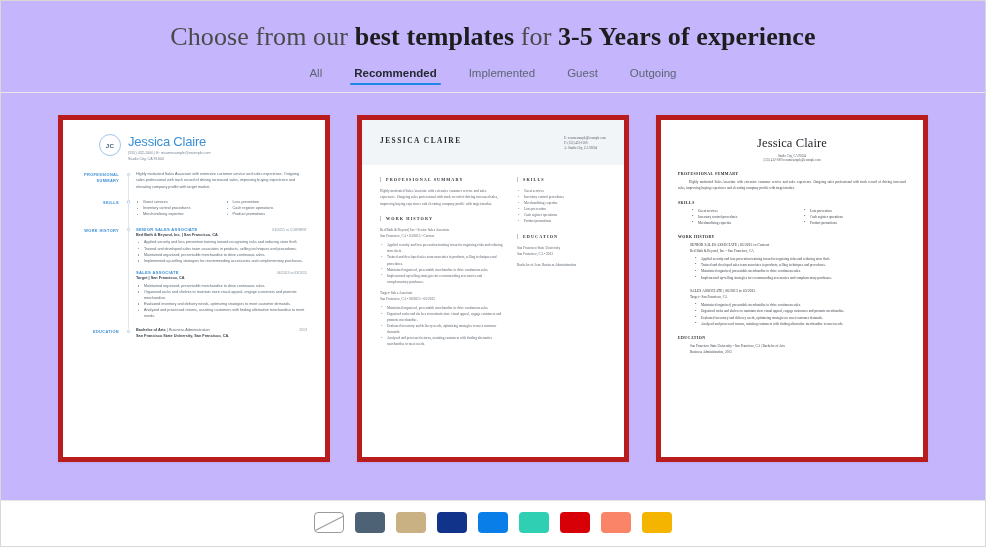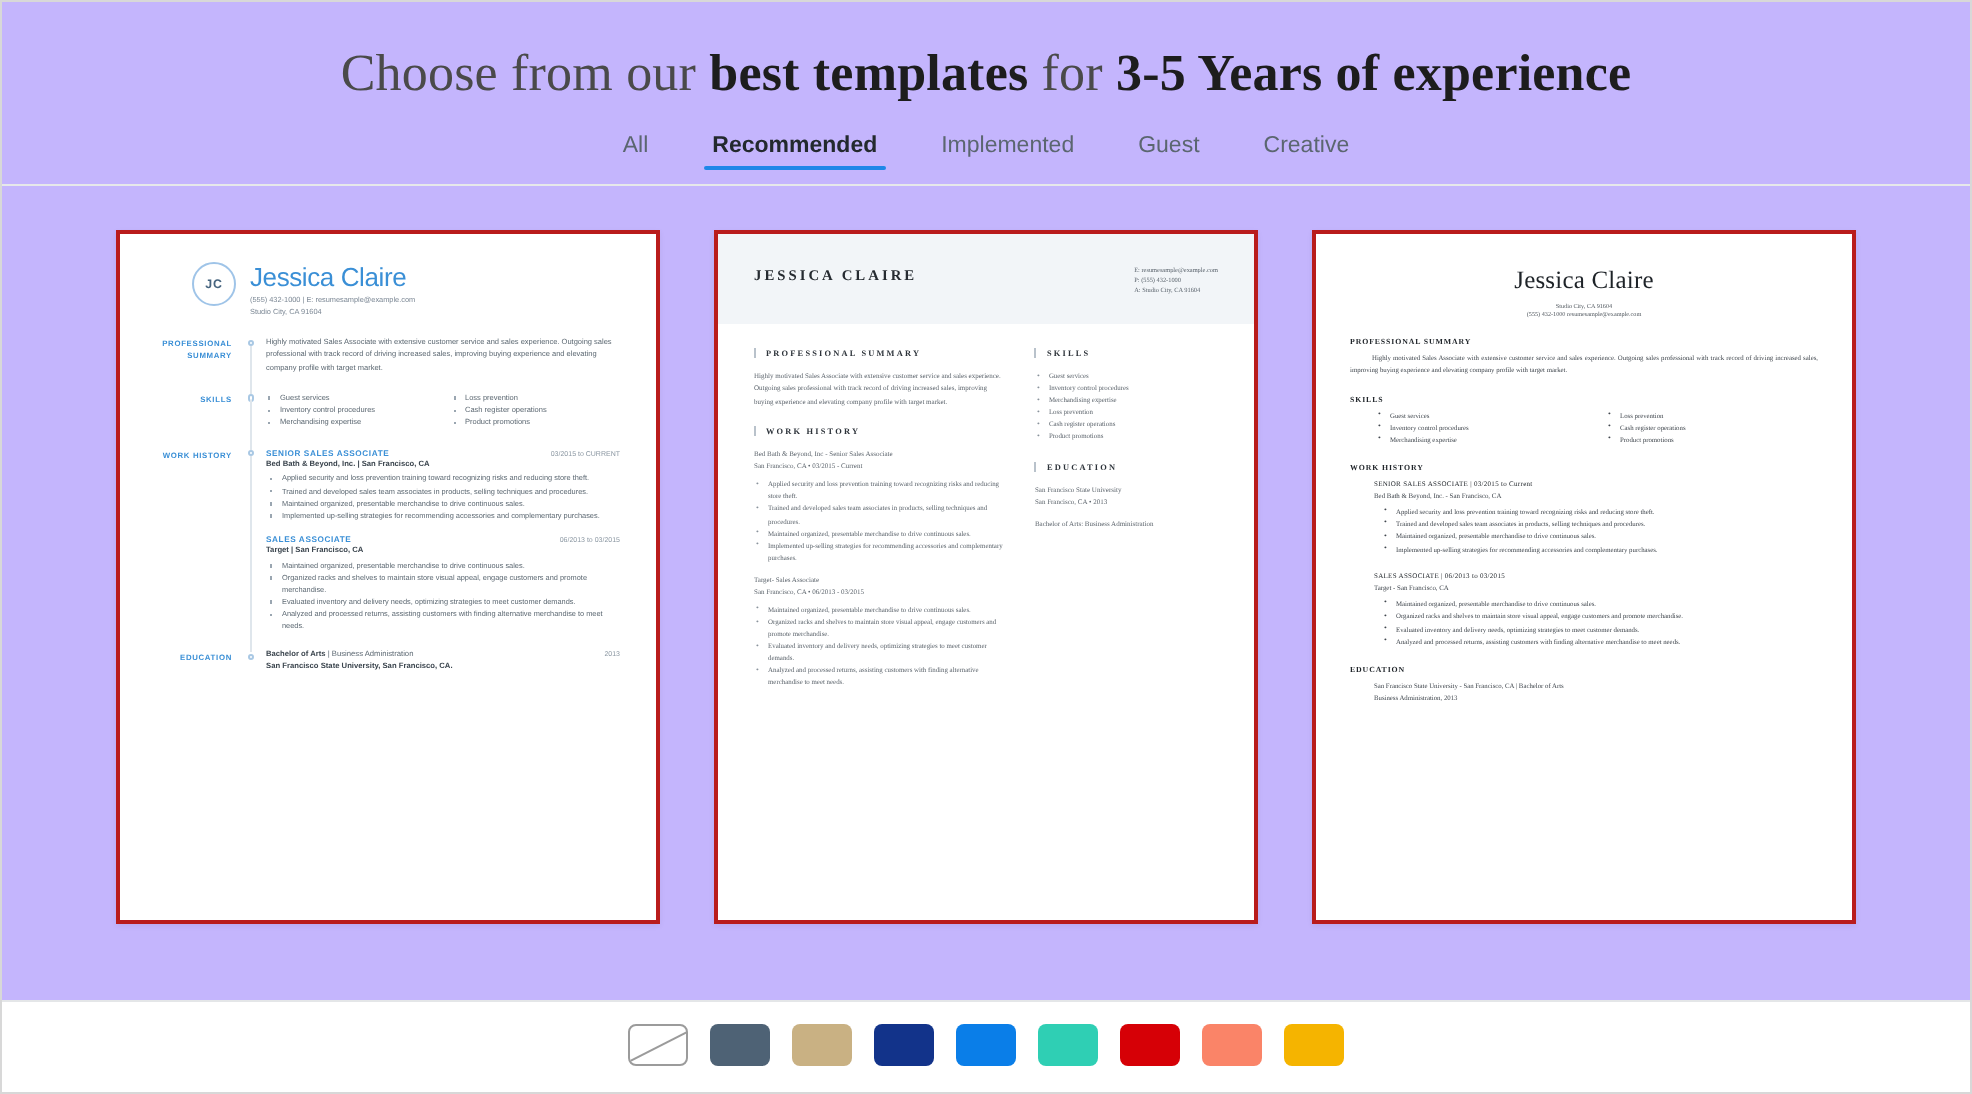--- a/index.html
+++ b/index.html
@@ -88,21 +88,21 @@
     display: flex;
     justify-content: center;
     align-items: flex-start;
     gap: 27px;
     padding-top: 22px;
   }
   .card {
     width: 272px;
     height: 347px;
     background: #fff;
-    border: 2px solid #b91c1c;
+    border: 5px solid #b91c1c;
     box-shadow: 0 1px 3px rgba(0,0,0,0.06);
     overflow: hidden;
     cursor: pointer;
     position: relative;
   }
 
   
   .t1 { padding: 14px 14px 0 10px; font-size: 3.6px; }
   .t1-top { display: flex; align-items: flex-start; gap: 7px; padding-left: 26px; }
   .t1-mono {
@@ -290,21 +290,21 @@
       <span class="light">Choose from our </span><span class="strong">best templates</span><span class="light"> for </span><span class="strong">3-5 Years of experience</span>
     </div>
   </div>
 
   <div class="tabs-wrap">
     <div class="tabs">
       <div class="tab">All</div>
       <div class="tab active" style="--accent: #1f87e8;">Recommended</div>
       <div class="tab">Implemented</div>
       <div class="tab">Guest</div>
-      <div class="tab">Creative</div>
+      <div class="tab">Outgoing</div>
     </div>
     <div class="tabs-rule"></div>
   </div>
 
   <div class="templates">
 
     <div class="card t1">
       <div class="t1-top">
         <div class="t1-mono">JC</div>
         <div>

